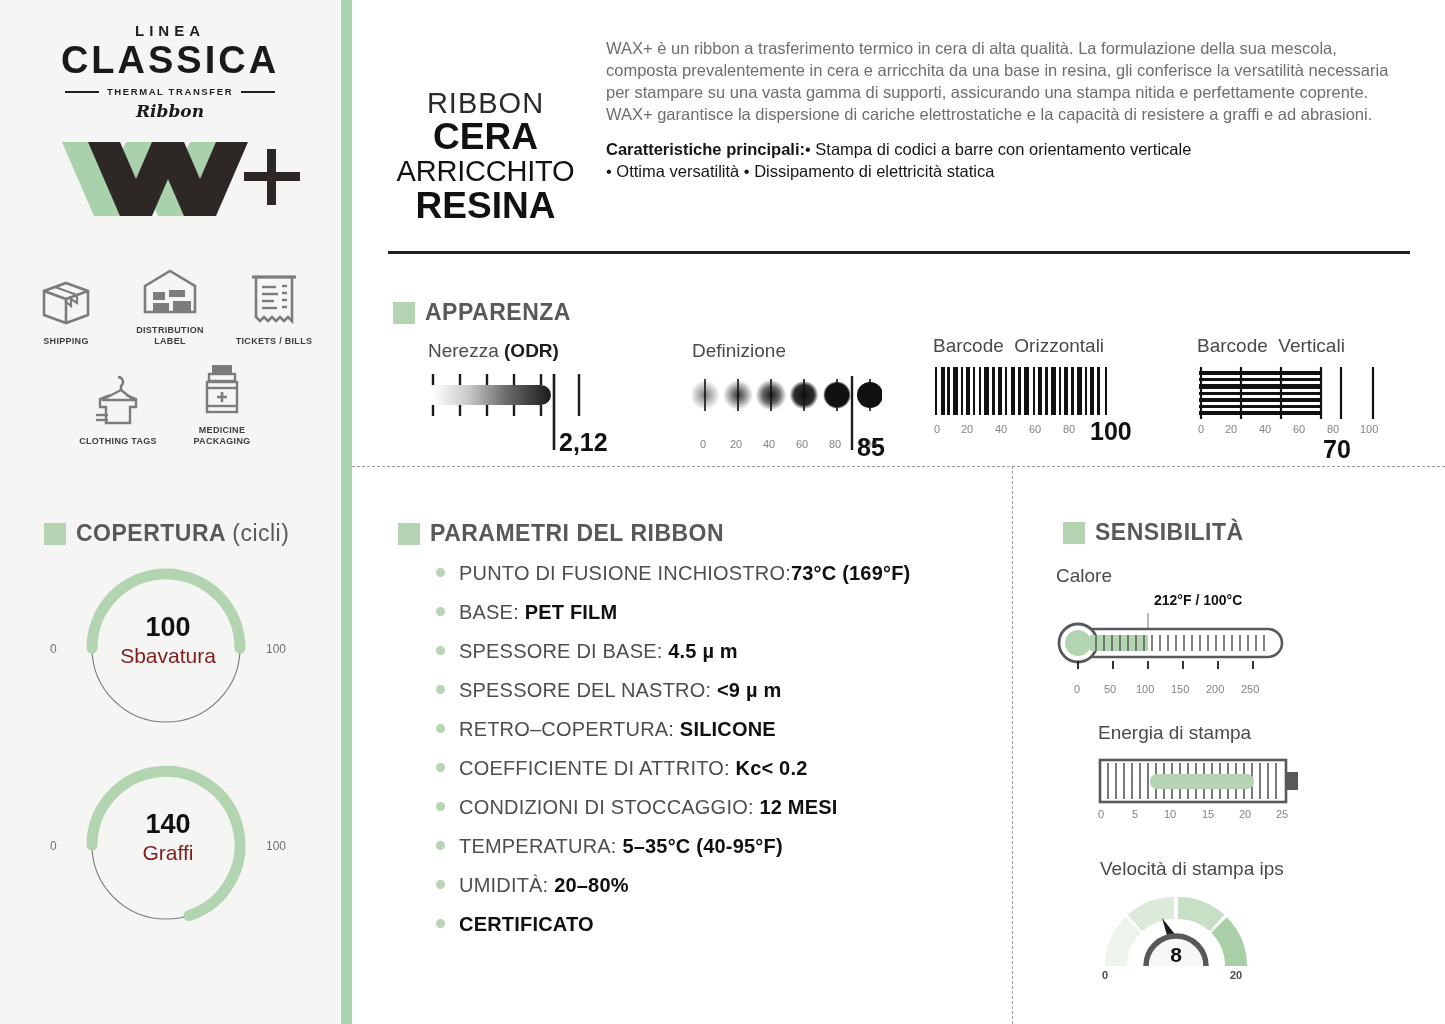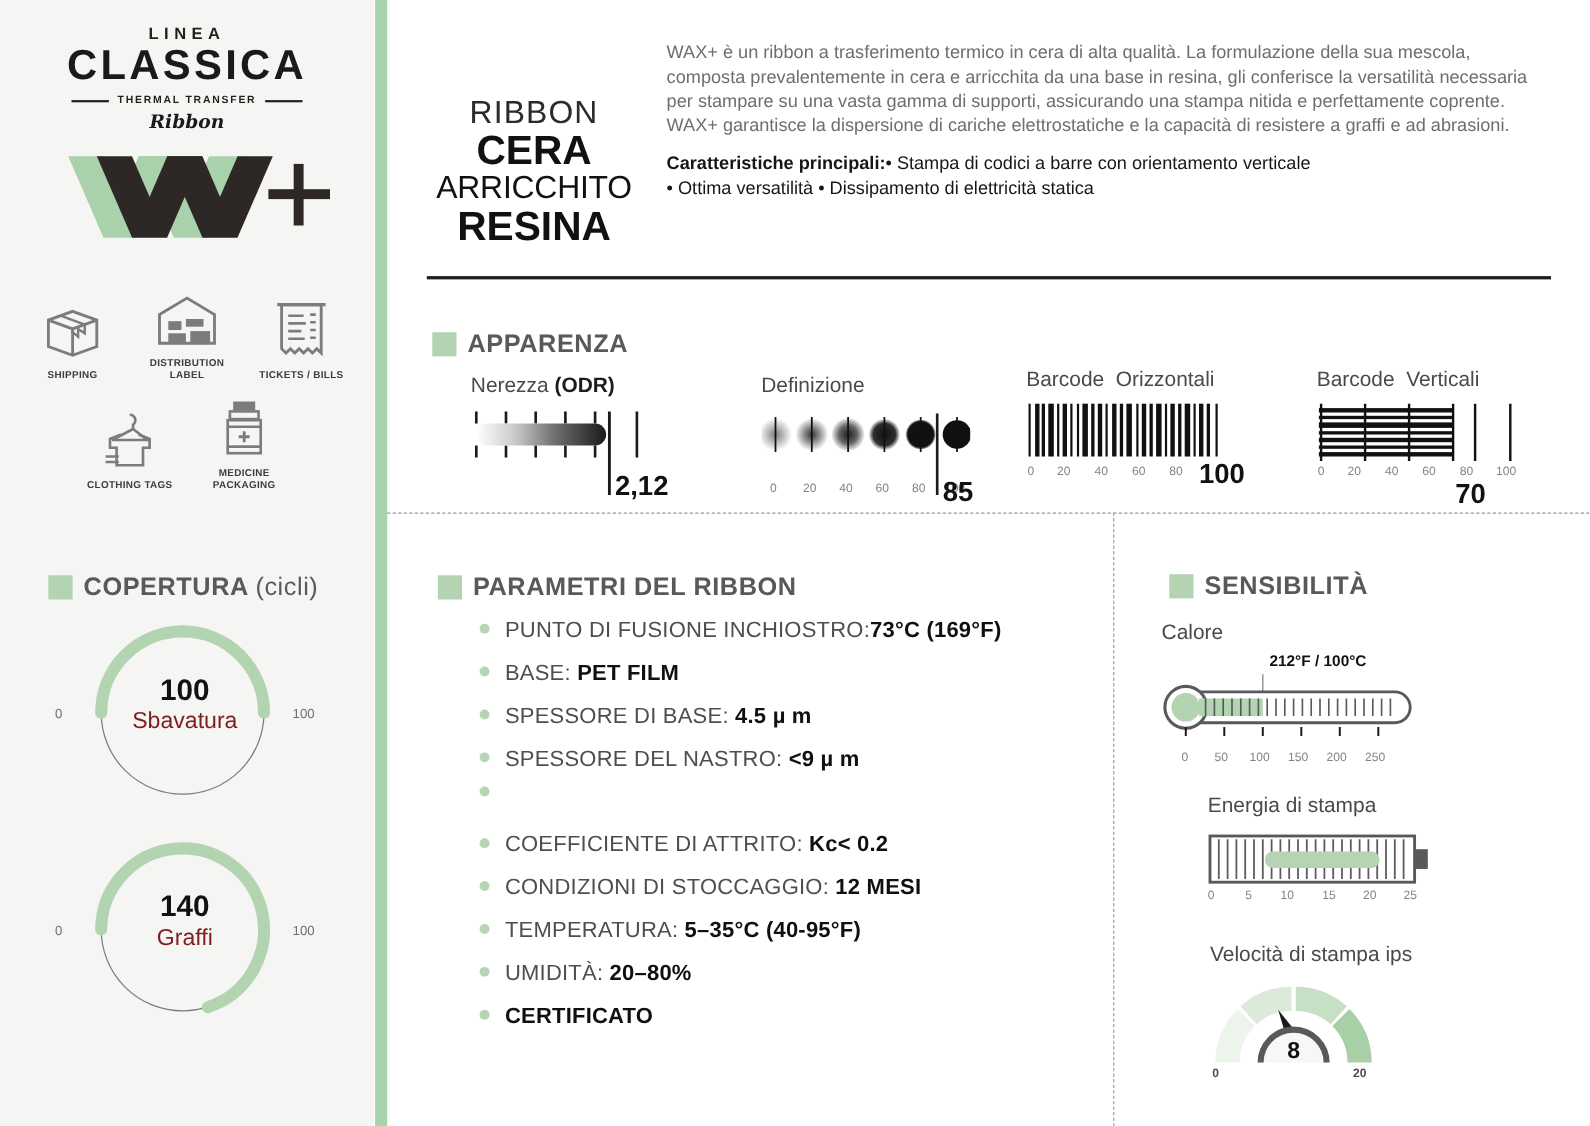--- a/index.html
+++ b/index.html
@@ -486,20 +486,21 @@
     <div class="par-row">
         <span class="par-dot"></span>
         <span class="par-txt"><span>SPESSORE DI BASE:</span> <b>4.5 µ m</b></span>
       </div>
     <div class="par-row">
         <span class="par-dot"></span>
         <span class="par-txt"><span>SPESSORE DEL NASTRO:</span> <b>&lt;9 µ m</b></span>
       </div>
     <div class="par-row">
         <span class="par-dot"></span>
+        <span class="par-txt"><span>RETRO–COPERTURA:</span> <b>SILICONE</b></span>
       </div>
     <div class="par-row">
         <span class="par-dot"></span>
         <span class="par-txt"><span>COEFFICIENTE DI ATTRITO:</span> <b>Kc&lt; 0.2</b></span>
       </div>
     <div class="par-row">
         <span class="par-dot"></span>
         <span class="par-txt"><span>CONDIZIONI DI STOCCAGGIO:</span> <b>12 MESI</b></span>
       </div>
     <div class="par-row">

